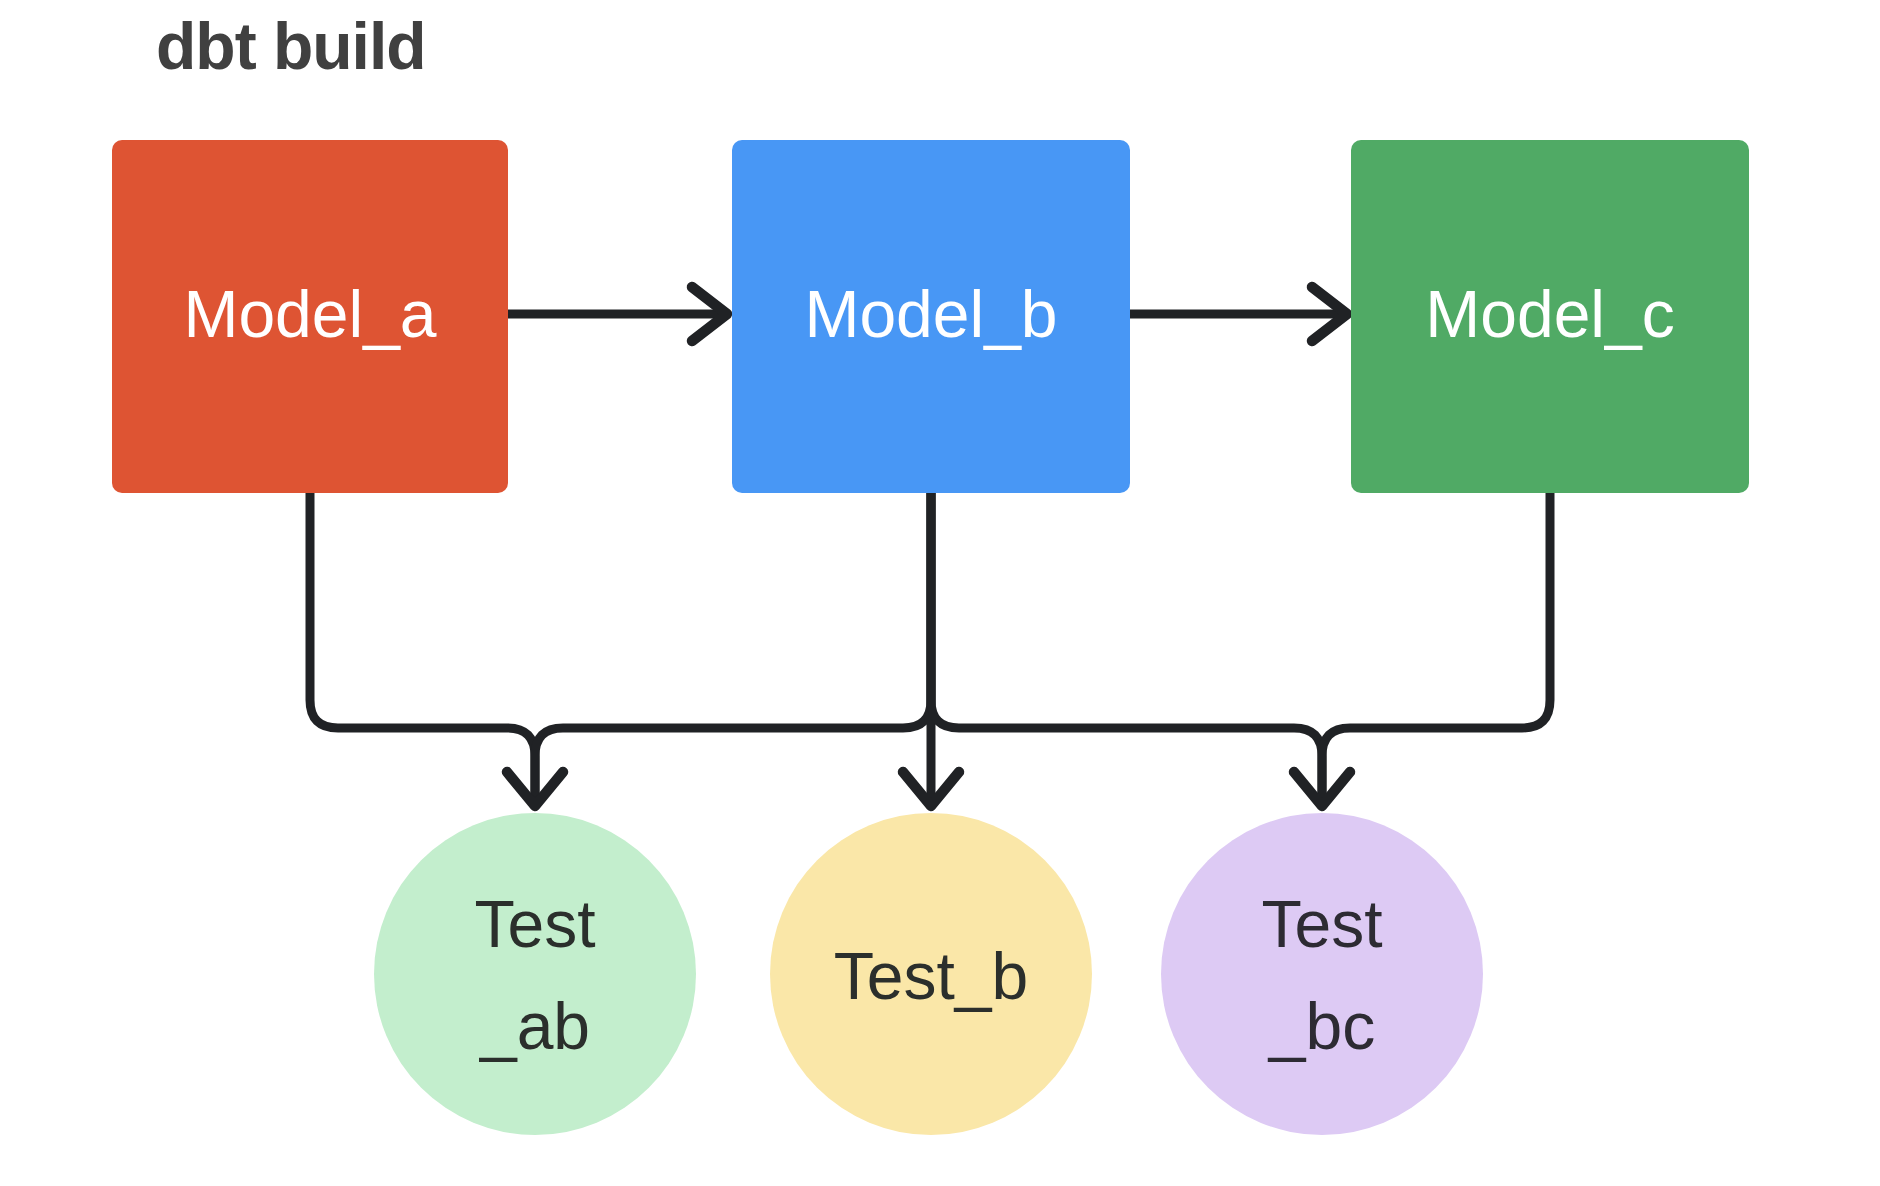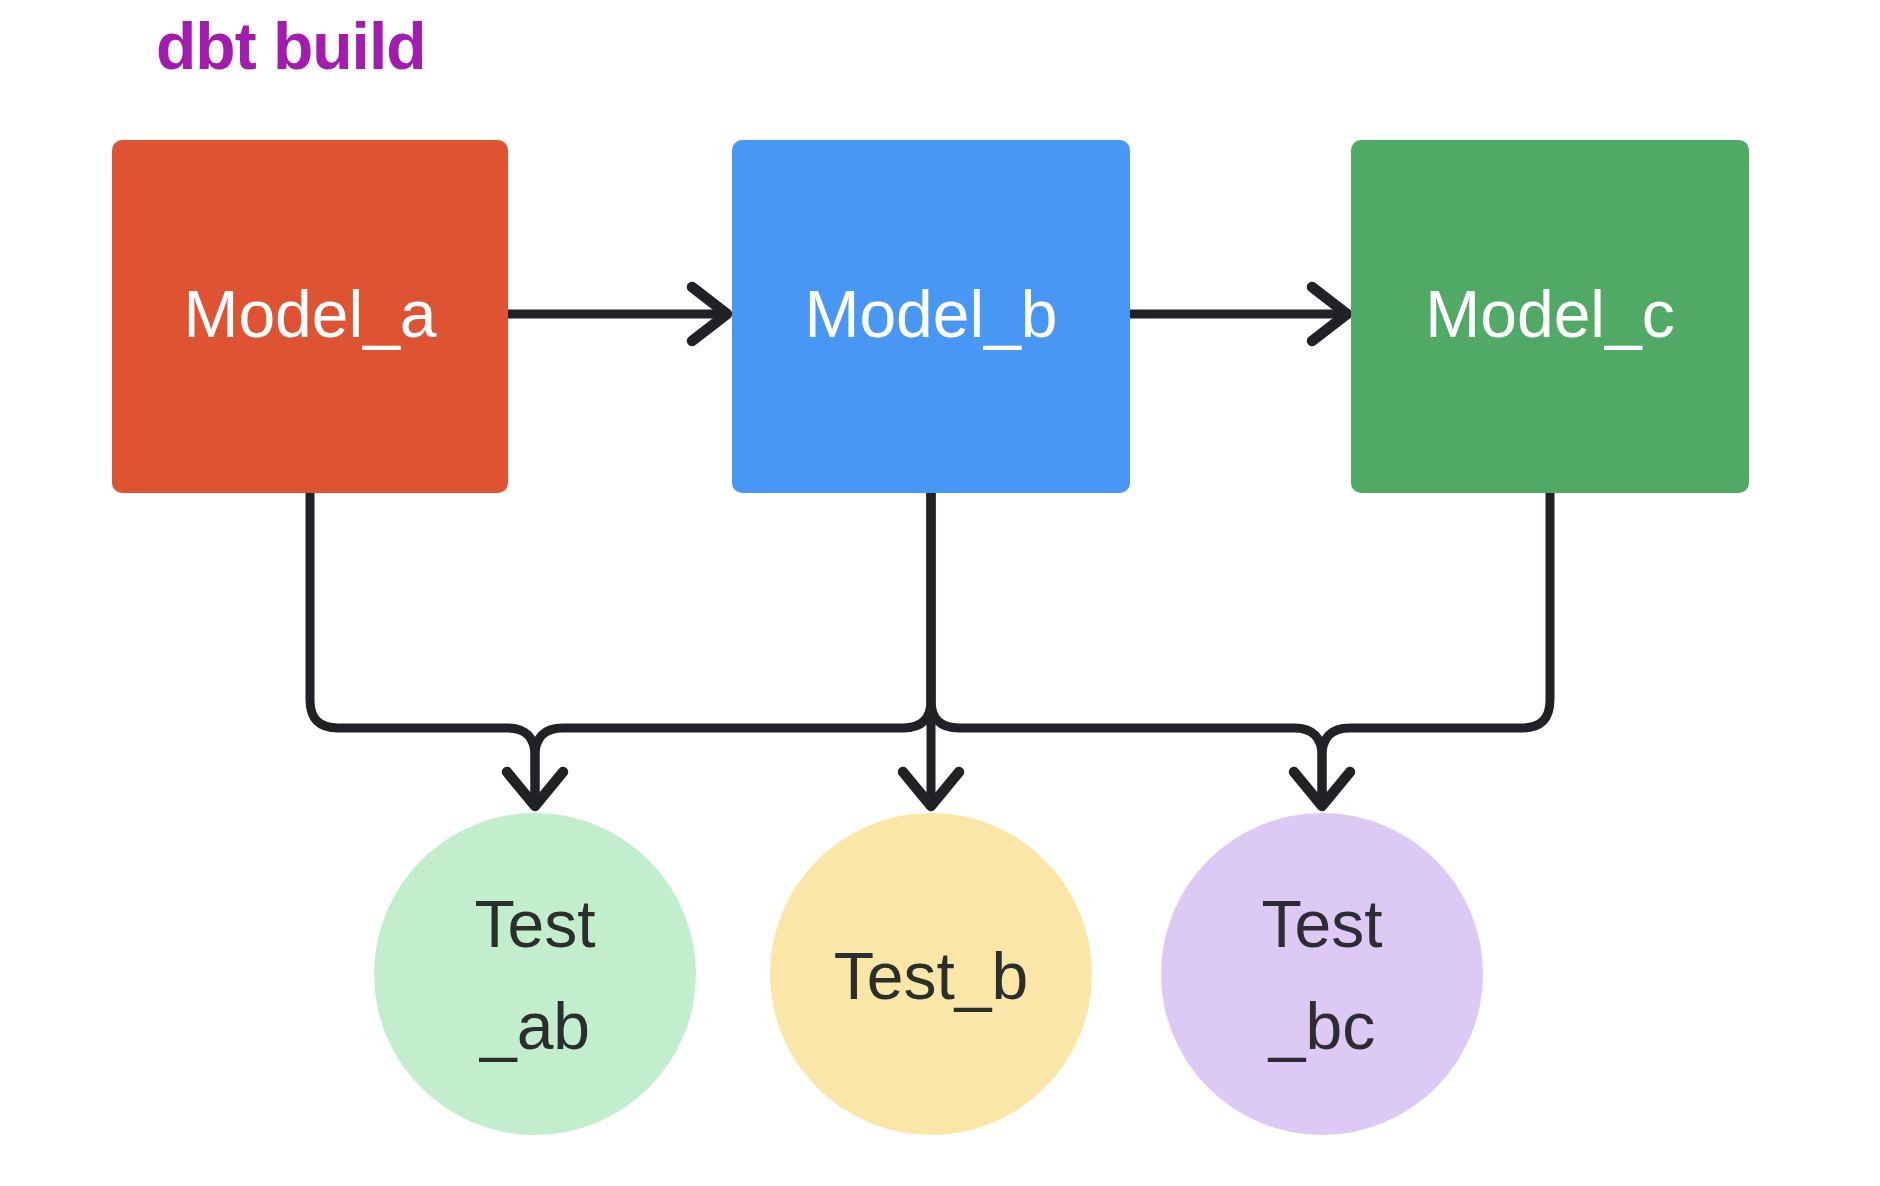--- a/index.html
+++ b/index.html
@@ -9,21 +9,21 @@
     background:#ffffff;
     overflow:hidden;
     font-family:"Liberation Sans",sans-serif;
   }
   .diagram-title{
     position:absolute;
     left:156px;top:8px;
     font-size:66px;
     font-weight:600;
     letter-spacing:-1px;
-    color:#a21caf;
+    color:#404040;
     white-space:nowrap;
   }
   svg.diagram{position:absolute;left:0;top:0;}
   svg.diagram text{
     font-family:"Liberation Sans",sans-serif;
     font-weight:500;
     text-anchor:middle;
     dominant-baseline:central;
   }
 </style>

